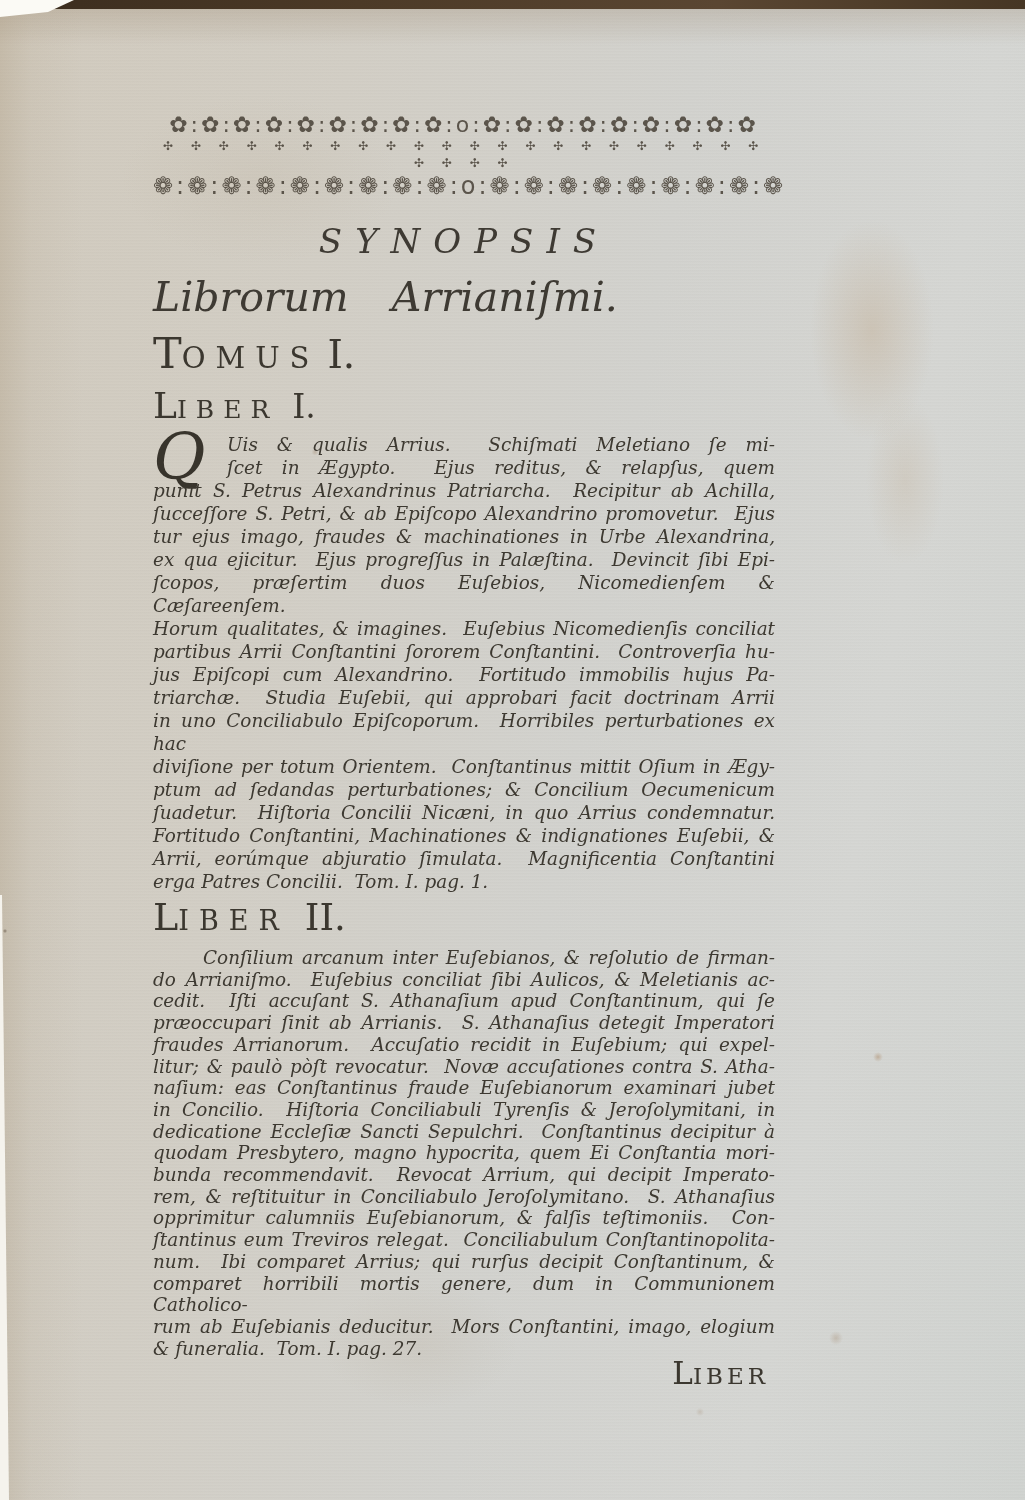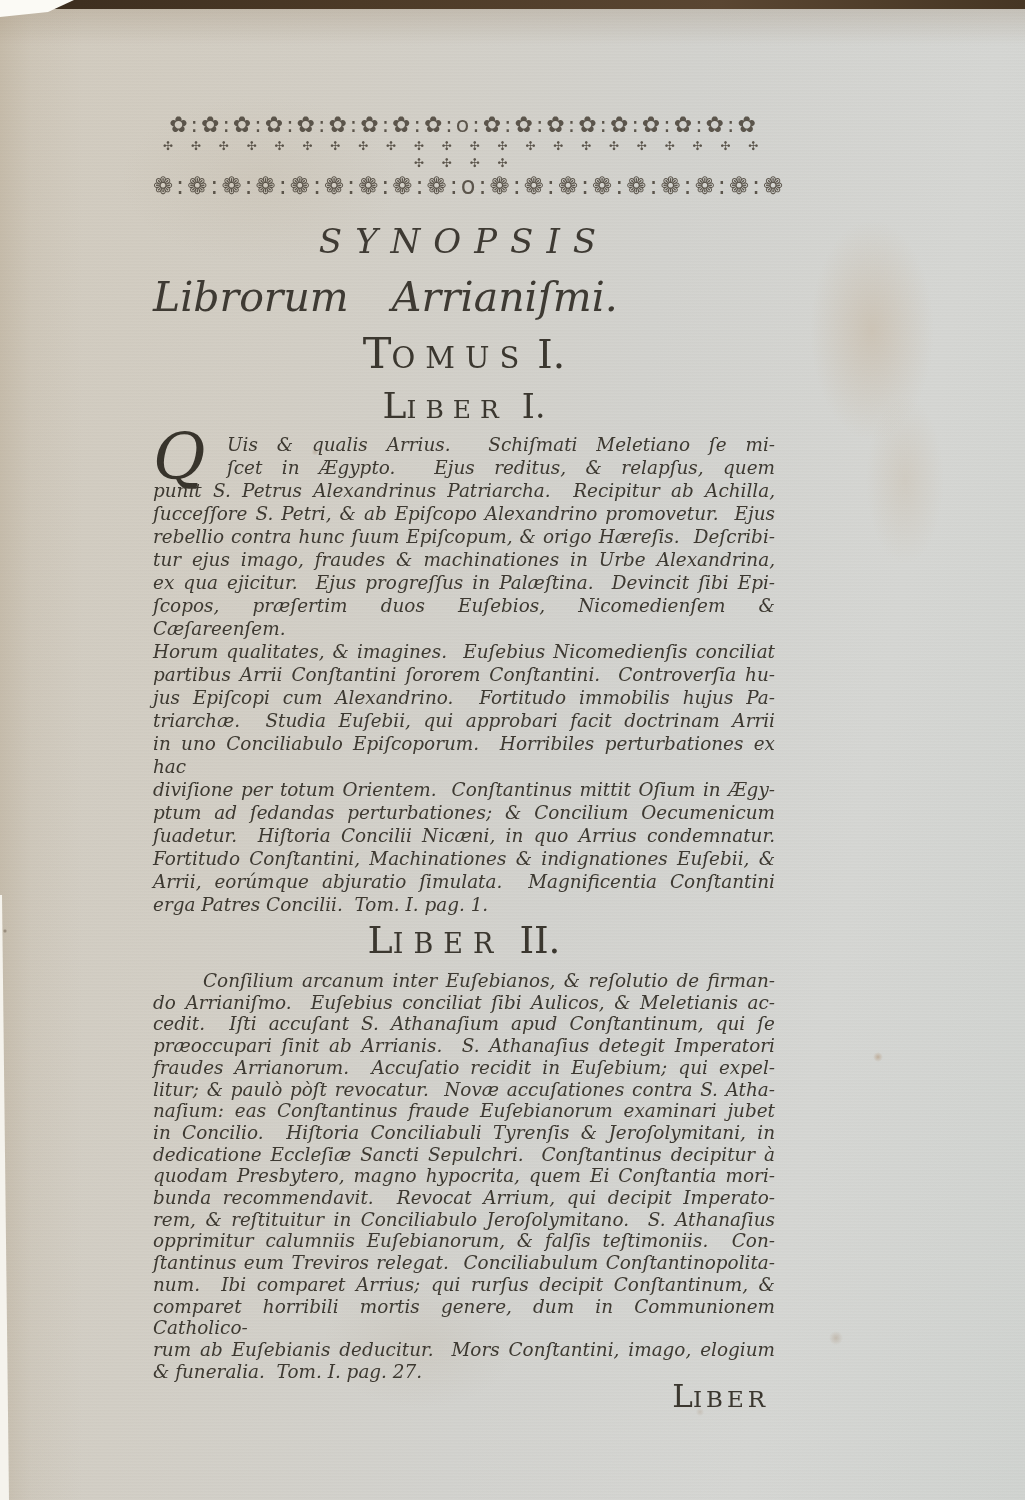--- a/index.html
+++ b/index.html
@@ -71,21 +71,21 @@
   }
   .subtitle {
     margin-top: 4px;
     text-align: left;
     font-style: italic;
     font-size: 41px;
     line-height: 50px;
     word-spacing: 30px;
     color: #3e3a33;
   }
-  .caps-head { text-align: center; color: #3b372f; }
+  .caps-head { text-align: left; color: #3b372f; }
   .tomus { margin-top: 8px; line-height: 46px; }
   .tomus .big-initial { font-size: 43px; }
   .tomus .small-caps  { font-size: 29px; letter-spacing: 10px; }
   .tomus .numeral     { font-size: 39px; margin-left: 8px; }
   .liber-head { margin-top: 4px; line-height: 32px; }
   .liber-head .big-initial { font-size: 36px; }
   .liber-head .small-caps  { font-size: 25px; letter-spacing: 9px; }
   .liber-head .numeral     { font-size: 33px; margin-left: 14px; }
   .liber2-head { margin-top: 2px; line-height: 44px; }
   .liber2-head .big-initial { font-size: 38px; }
@@ -152,21 +152,20 @@
       <span class="big-initial">L</span><span class="small-caps">IBER</span><span class="numeral">I.</span>
     </div>
 
     <div class="para para1">
       <span class="dropcap">Q</span>
       <div class="lines">
           <div class="bline">Uis &amp; qualis Arrius.  Schiſmati Meletiano ſe mi-</div>
           <div class="bline">ſcet in Ægypto.  Ejus reditus, &amp; relapſus, quem</div>
           <div class="bline">punit S. Petrus Alexandrinus Patriarcha.  Recipitur ab Achilla,</div>
           <div class="bline">ſucceſſore S. Petri, &amp; ab Epiſcopo Alexandrino promovetur.  Ejus</div>
-          <div class="bline">rebellio contra hunc ſuum Epiſcopum, &amp; origo Hæreſis.  Deſcribi-</div>
           <div class="bline">tur ejus imago, fraudes &amp; machinationes in Urbe Alexandrina,</div>
           <div class="bline">ex qua ejicitur.  Ejus progreſſus in Palæſtina.  Devincit ſibi Epi-</div>
           <div class="bline">ſcopos, præſertim duos Euſebios, Nicomedienſem &amp; Cæſareenſem.</div>
           <div class="bline">Horum qualitates, &amp; imagines.  Euſebius Nicomedienſis conciliat</div>
           <div class="bline">partibus Arrii Conſtantini ſororem Conſtantini.  Controverſia hu-</div>
           <div class="bline">jus Epiſcopi cum Alexandrino.  Fortitudo immobilis hujus Pa-</div>
           <div class="bline">triarchæ.  Studia Euſebii, qui approbari facit doctrinam Arrii</div>
           <div class="bline">in uno Conciliabulo Epiſcoporum.  Horribiles perturbationes ex hac</div>
           <div class="bline">diviſione per totum Orientem.  Conſtantinus mittit Oſium in Ægy-</div>
           <div class="bline">ptum ad ſedandas perturbationes; &amp; Concilium Oecumenicum</div>

